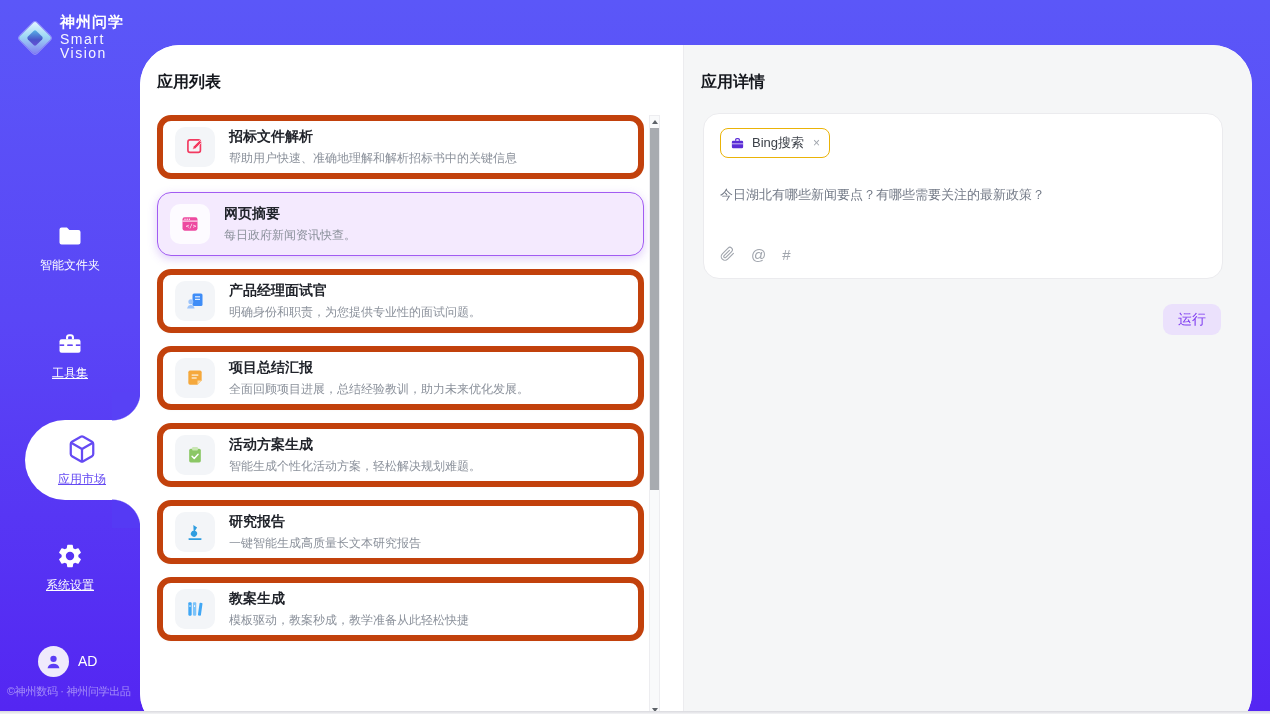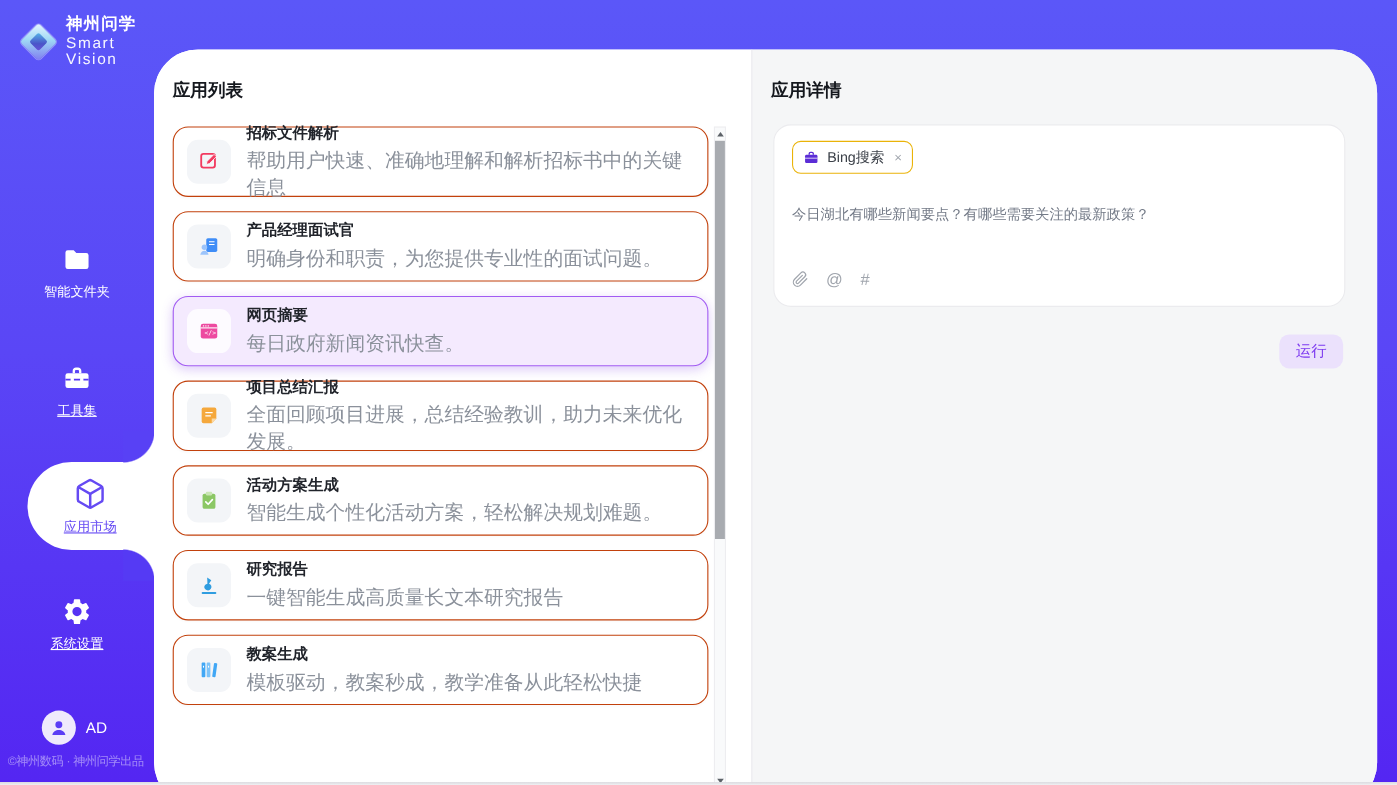--- a/index.html
+++ b/index.html
@@ -48,30 +48,30 @@
     font-size:11px; letter-spacing:-.3px; white-space:nowrap; }
 
   
   .content { position:absolute; left:140px; top:12px; width:1112px; height:688px;
     background:#fff; border-radius:40px; overflow:hidden;margin-top:33px; }
 
   .list-panel { position:absolute; left:0; top:0; width:543px; height:100%; background:#fff; }
   .panel-title { position:absolute; left:17px; top:27px; font-size:16px; font-weight:bold; color:#15181e; }
 
   .cards { position:absolute; left:17px; top:70px; width:487px; }
-  .card { height:64px; margin-bottom:13px; background:#fff; border:1px solid #c2410c;
+  .card { height:64px; margin-bottom:13px; background:#fff; border:6px solid #c2410c;
     border-radius:14px; display:flex; align-items:center; gap:14px; padding:0 14px 0 12px;
     box-shadow:0 1px 2px rgba(20,20,40,.02); }
   .card.selected { background:#f4eafe; border:1px solid #a25cf2;
     box-shadow:0 3px 10px rgba(140,80,235,.28); }
   .card-icon { width:40px; height:40px; flex:0 0 auto; border-radius:10px; background:#f3f5f8;
     display:flex; align-items:center; justify-content:center; }
   .card.selected .card-icon { background:#fdfbff; }
   .card-title { font-size:14px; font-weight:bold; color:#21242b; }
-  .card-desc { font-size:18px; color:#8b919b; margin-top:4px; }
+  .card-desc { font-size:12px; color:#8b919b; margin-top:4px; }
 
   
   .vscroll { position:absolute; left:509px; top:70px; width:11px; height:602px;
     background:#f9fafb; border:1px solid #ededf0; }
   .sb-btn { position:absolute; left:0; width:9px; height:12px; display:flex;
     align-items:center; justify-content:center; }
   .sb-up { top:0; } .sb-down { bottom:0; }
   .tri-up { width:0; height:0; border-left:3.5px solid transparent; border-right:3.5px solid transparent;
     border-bottom:4.5px solid #5d6268; }
   .tri-down { width:0; height:0; border-left:3.5px solid transparent; border-right:3.5px solid transparent;
@@ -179,50 +179,50 @@
               <path d="M9 15l1-3.5 7.5-7.5 2.5 2.5L12.5 14z" fill="#f23a60" stroke="#fff" stroke-width=".8"></path>
             </svg>
           </div>
           <div>
             <div class="card-title">招标文件解析</div>
             <div class="card-desc">帮助用户快速、准确地理解和解析招标书中的关键信息</div>
           </div>
         </div>
 
 
-        <div class="card">
-          <div class="card-icon">
-            <svg width="20" height="20" viewBox="0 0 24 24">
-              <rect x="9" y="3" width="12" height="15" rx="1.8" fill="#3f8df7"></rect>
-              <line x1="12" y1="7" x2="18" y2="7" stroke="#fff" stroke-width="1.2"></line>
-              <line x1="12" y1="10" x2="18" y2="10" stroke="#fff" stroke-width="1.2"></line>
-              <circle cx="7" cy="13" r="3" fill="#9cc4fb"></circle>
-              <path d="M2.5 21c.5-2.8 2.4-4.2 4.5-4.2s4 1.4 4.5 4.2z" fill="#9cc4fb"></path>
-            </svg>
-          </div>
-          <div>
-            <div class="card-title">产品经理面试官</div>
-            <div class="card-desc">明确身份和职责，为您提供专业性的面试问题。</div>
-          </div>
-        </div>
-
         <div class="card selected">
           <div class="card-icon">
             <svg width="20" height="20" viewBox="0 0 24 24">
               <rect x="3" y="4" width="18" height="16" rx="2.5" fill="#ed4aa0"></rect>
               <line x1="3" y1="8.5" x2="21" y2="8.5" stroke="#fff" stroke-width="1.2"></line>
               <circle cx="6" cy="6.3" r=".8" fill="#fff"></circle>
                 <circle cx="8.6" cy="6.3" r=".8" fill="#fff"></circle>
                 <circle cx="11.2" cy="6.3" r=".8" fill="#fff"></circle>
               <text x="7" y="16.8" font-size="7" fill="#fff" font-family="DejaVu Sans Mono, monospace">&lt;/&gt;</text>
             </svg>
           </div>
           <div>
             <div class="card-title">网页摘要</div>
             <div class="card-desc">每日政府新闻资讯快查。</div>
+          </div>
+        </div>
+
+        <div class="card">
+          <div class="card-icon">
+            <svg width="20" height="20" viewBox="0 0 24 24">
+              <rect x="9" y="3" width="12" height="15" rx="1.8" fill="#3f8df7"></rect>
+              <line x1="12" y1="7" x2="18" y2="7" stroke="#fff" stroke-width="1.2"></line>
+              <line x1="12" y1="10" x2="18" y2="10" stroke="#fff" stroke-width="1.2"></line>
+              <circle cx="7" cy="13" r="3" fill="#9cc4fb"></circle>
+              <path d="M2.5 21c.5-2.8 2.4-4.2 4.5-4.2s4 1.4 4.5 4.2z" fill="#9cc4fb"></path>
+            </svg>
+          </div>
+          <div>
+            <div class="card-title">产品经理面试官</div>
+            <div class="card-desc">明确身份和职责，为您提供专业性的面试问题。</div>
           </div>
         </div>
 
         <div class="card">
           <div class="card-icon">
             <svg width="20" height="20" viewBox="0 0 24 24">
               <path d="M4 5a2 2 0 0 1 2-2h12a2 2 0 0 1 2 2v10l-5 5H6a2 2 0 0 1-2-2z" fill="#f5a83c"></path>
               <path d="M20 15l-5 5v-5z" fill="#fbd9a5"></path>
               <line x1="8" y1="8.5" x2="16" y2="8.5" stroke="#fff" stroke-width="1.3"></line>
               <line x1="8" y1="12" x2="14" y2="12" stroke="#fff" stroke-width="1.3"></line>

